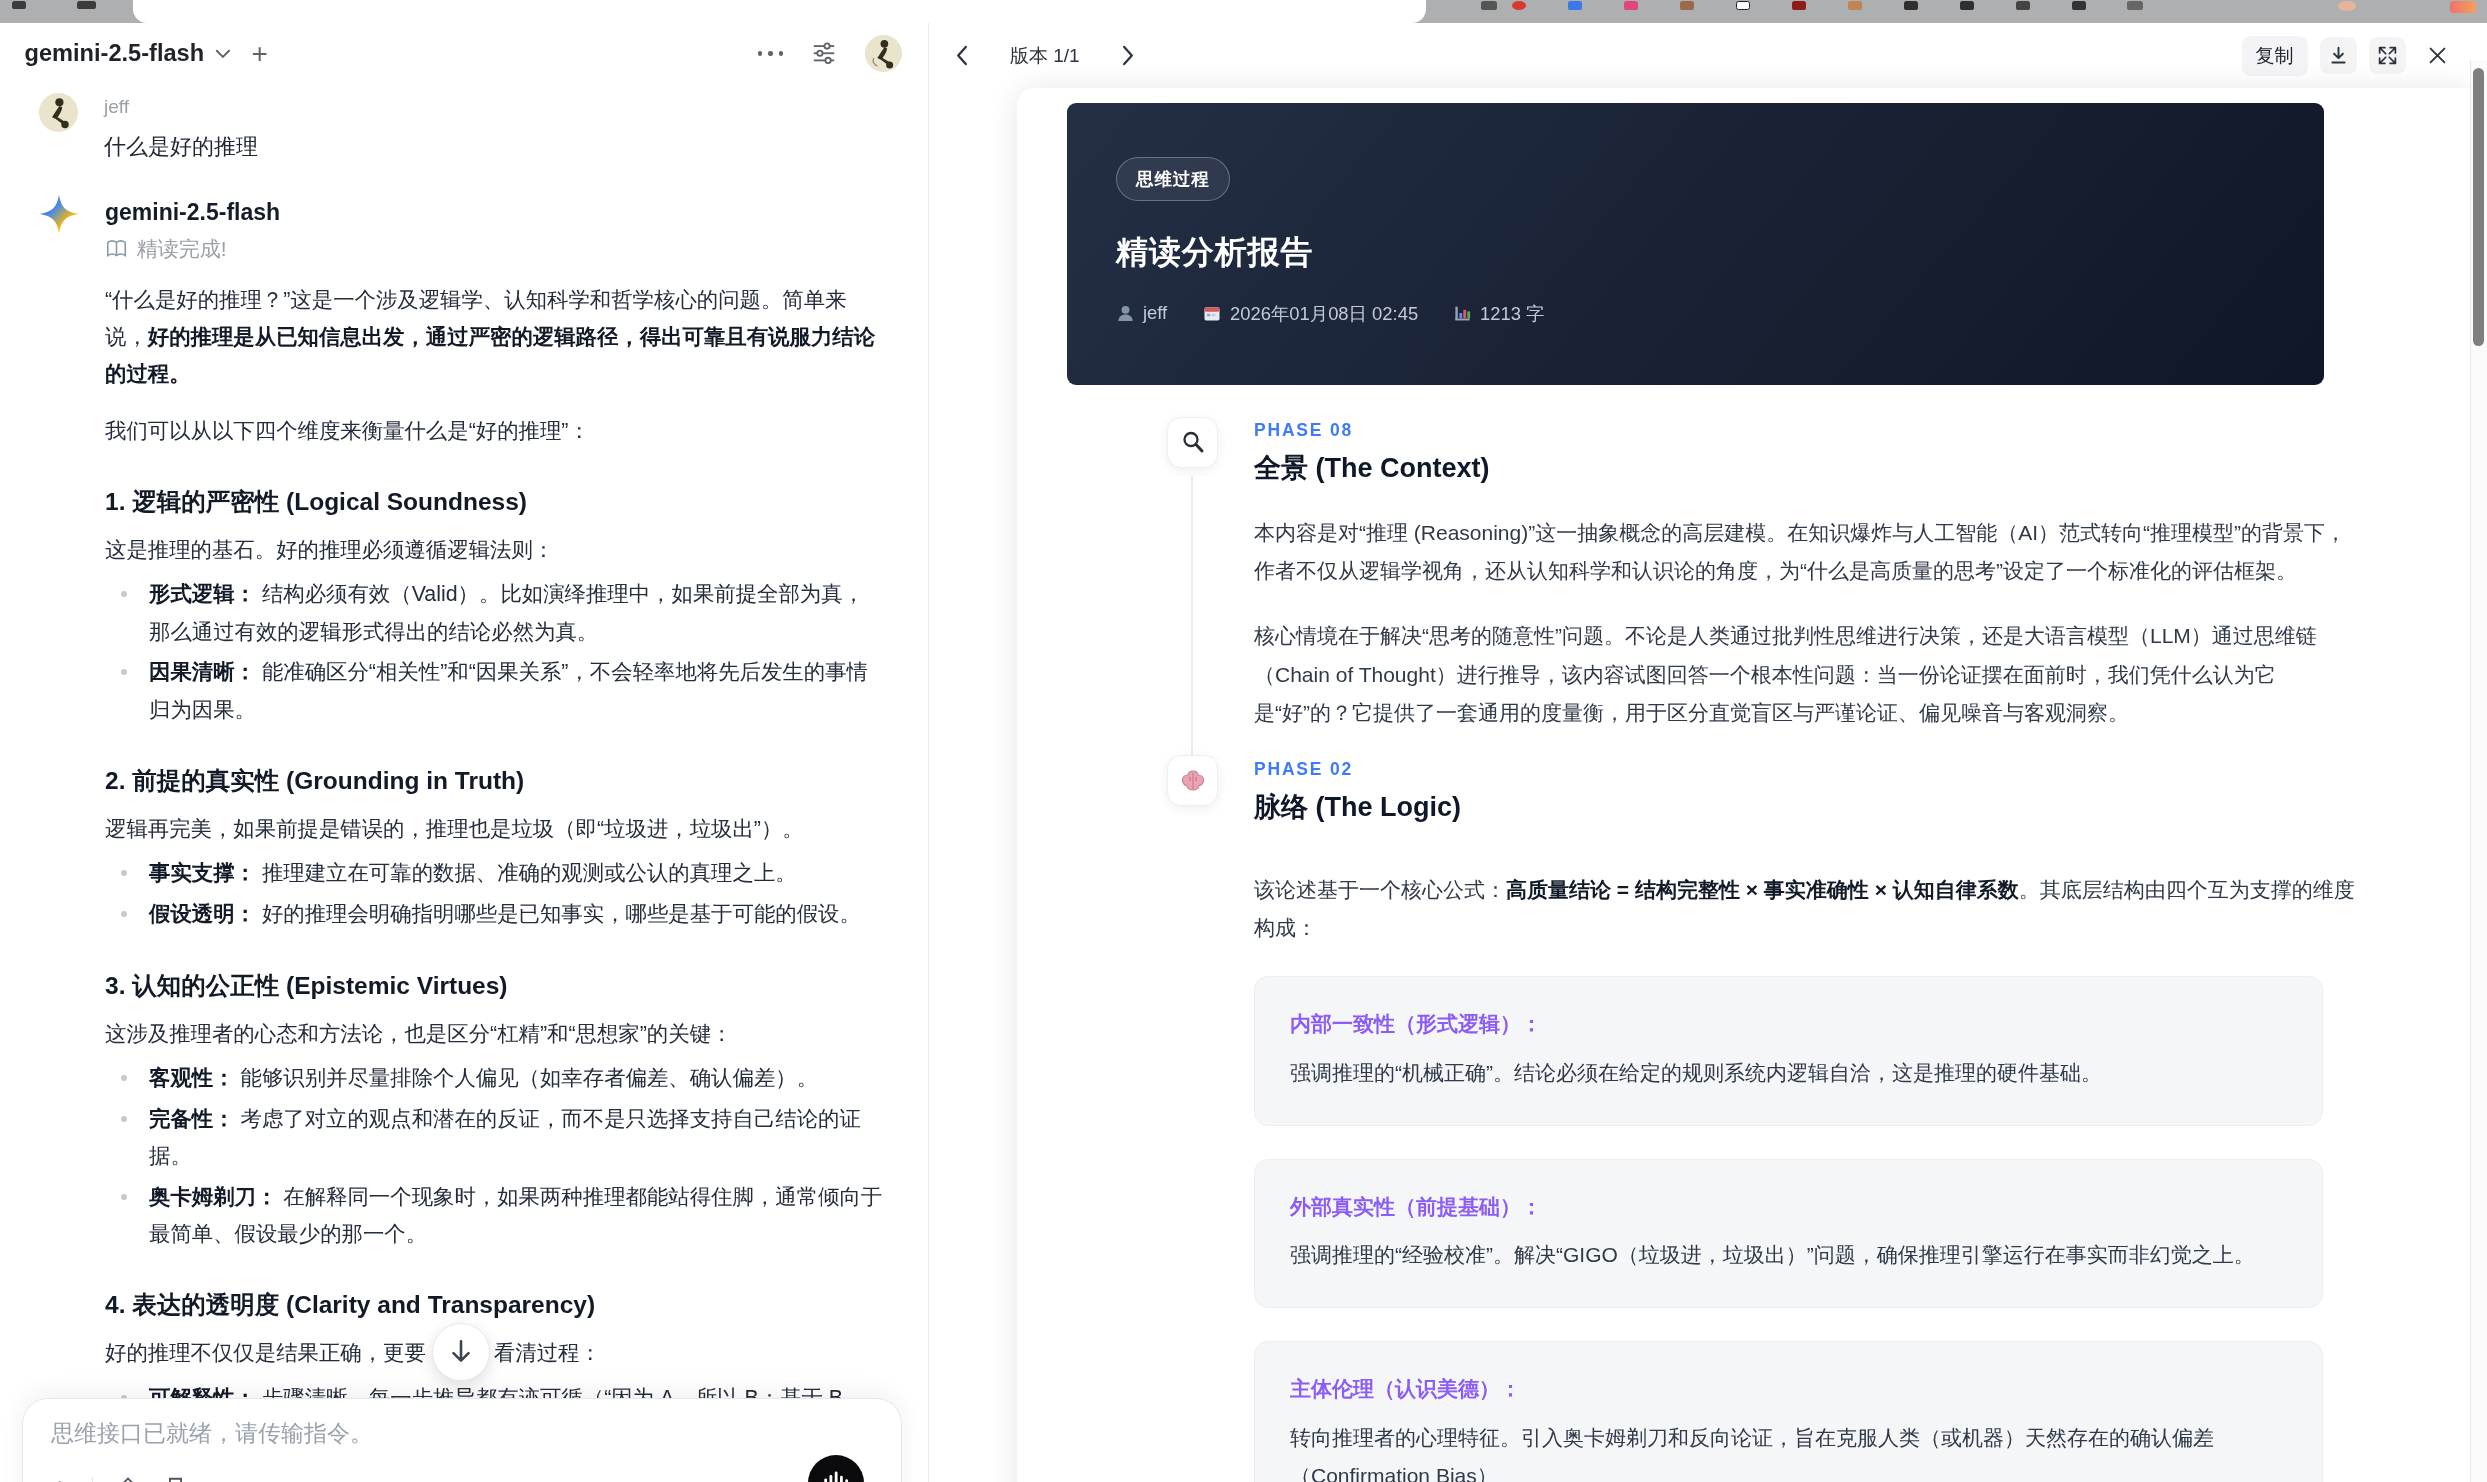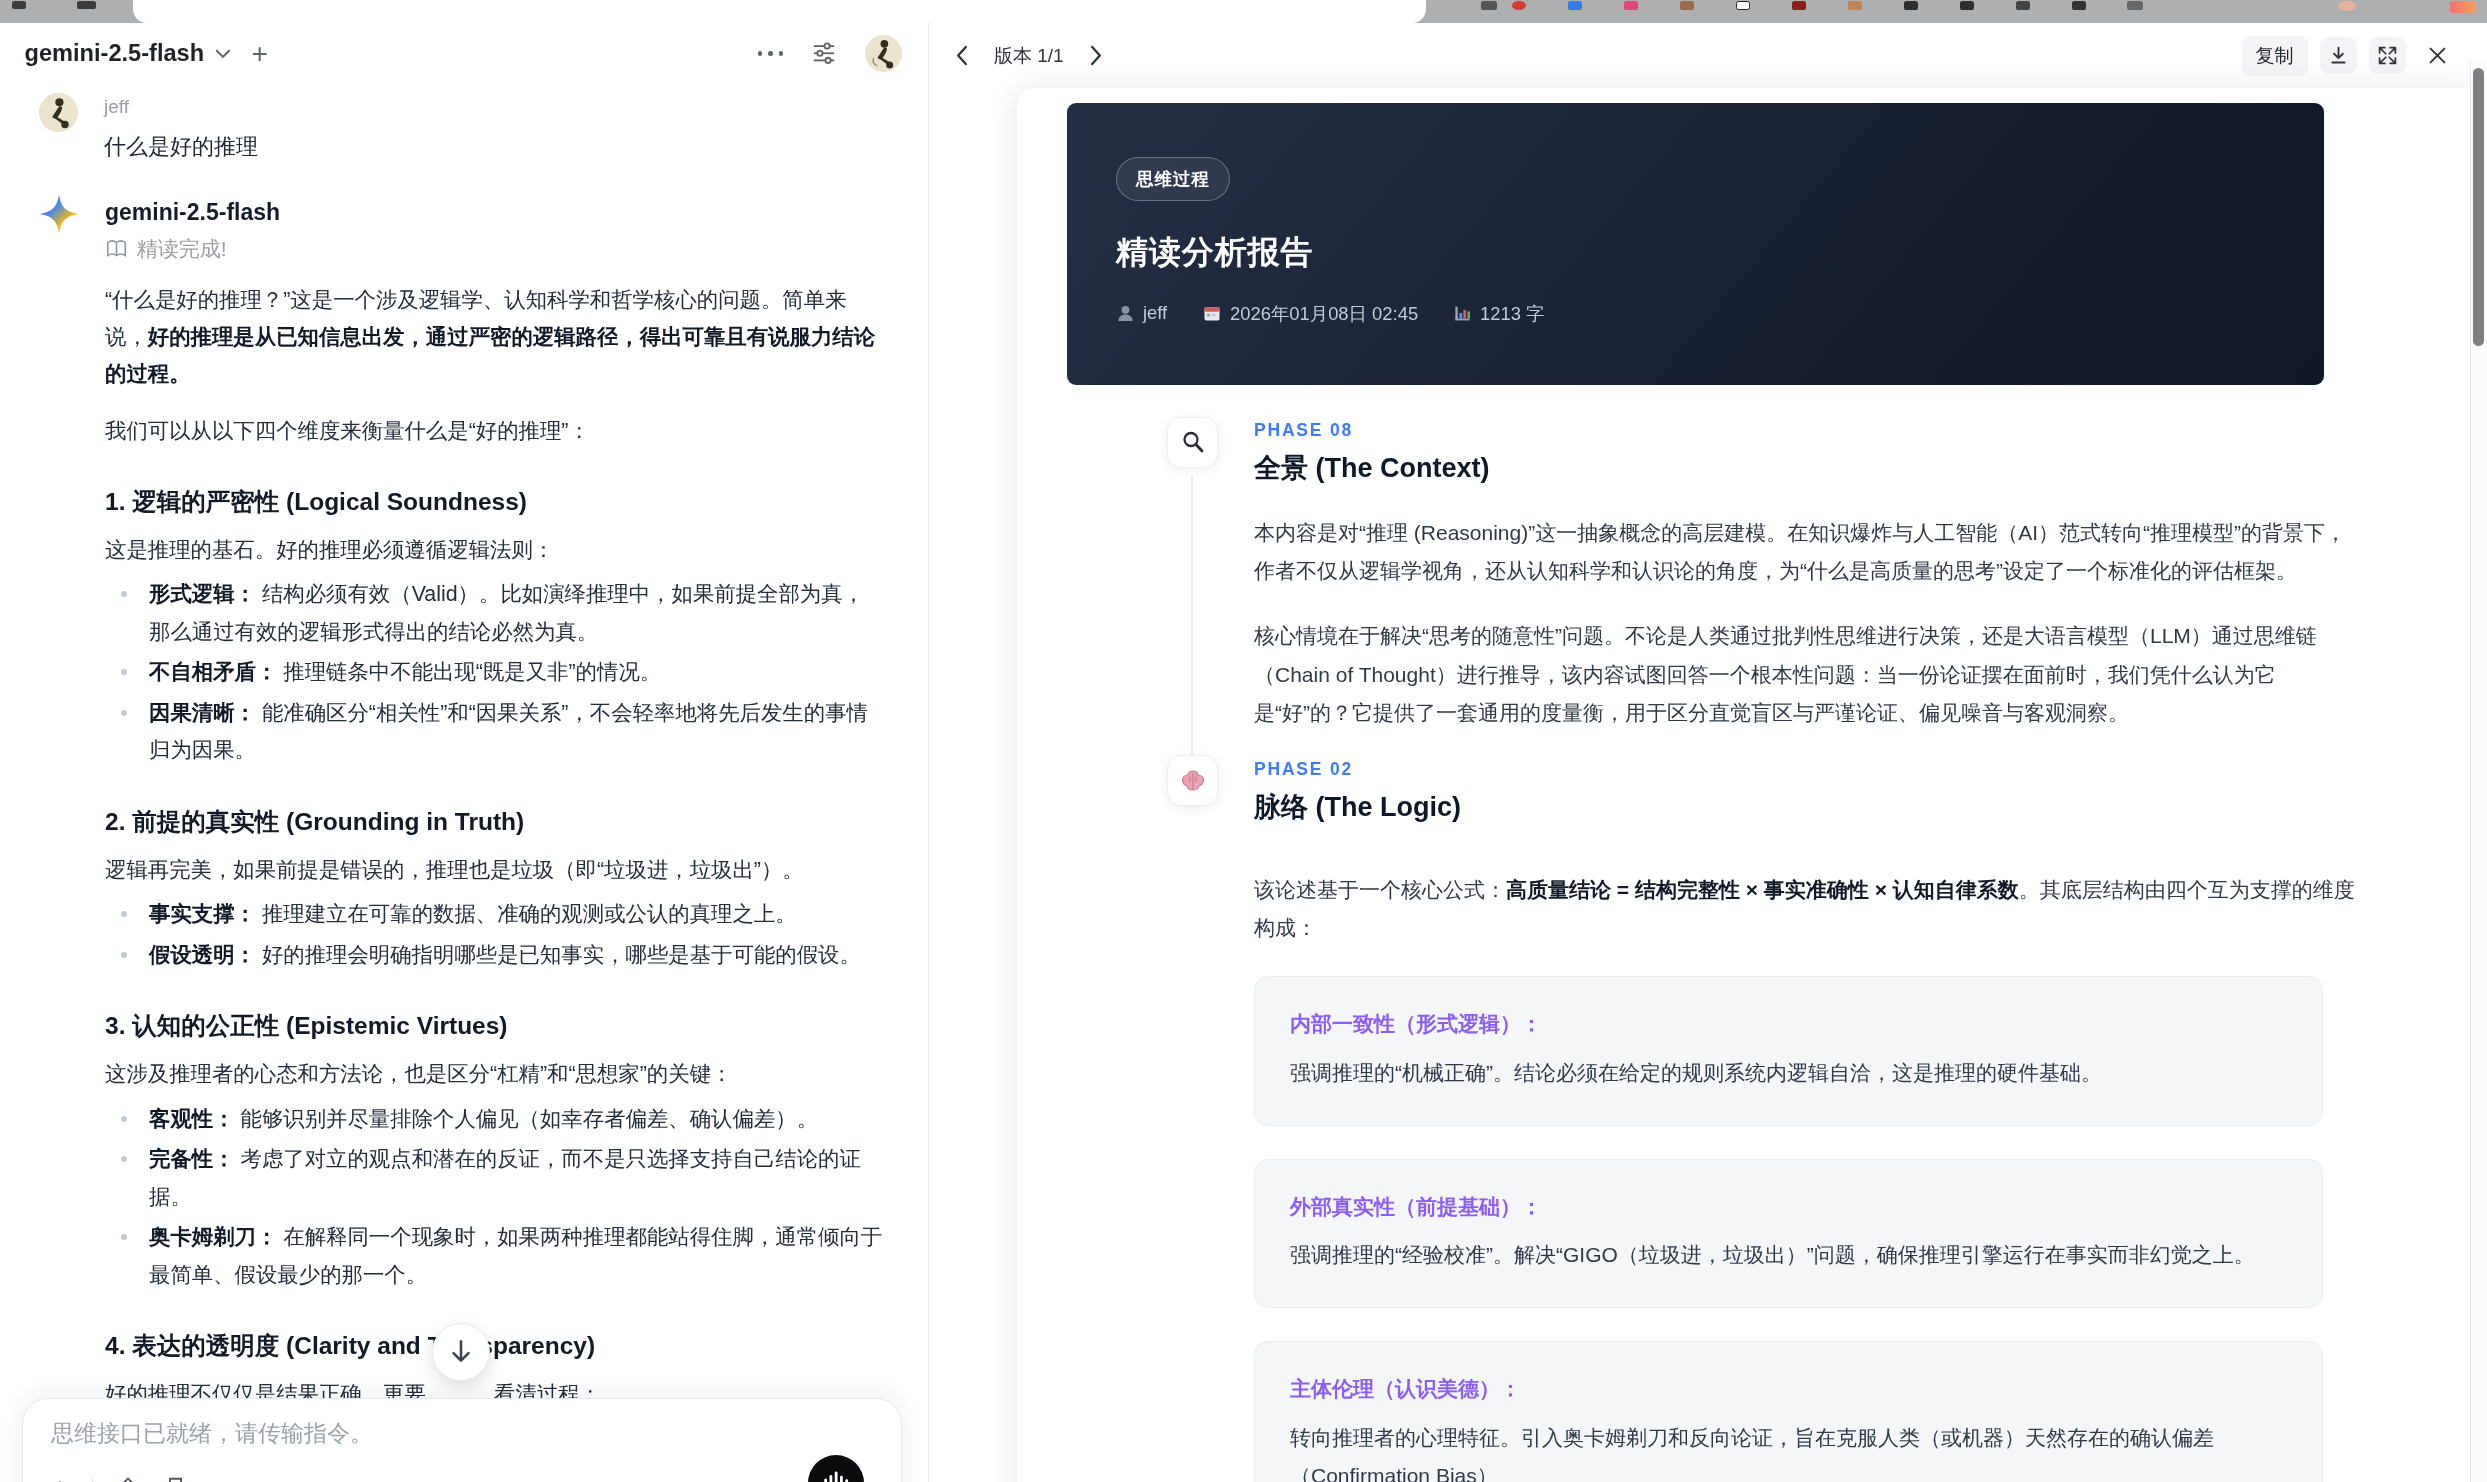--- a/index.html
+++ b/index.html
@@ -53,21 +53,21 @@
   .composer textarea::placeholder { color:#99a2ad; }
   .composer-tools { position:absolute; left:28px; top:75px; display:flex; align-items:center; gap:23px; }
   .tool-plus { font-size:30px; color:#4b5563; line-height:1; }
   .tool-sep { width:0.9px; height:24.5px; background:#e3e5e8; }
   .voice { position:absolute; right:37px; top:56px; width:56px; height:56px; border-radius:50%;
     display:flex; align-items:center; justify-content:center; }
 
   
   .artifact { position:absolute; left:929px; top:23px; right:0; bottom:0; background:#fff; }
   .a-toolbar { height:65px; display:flex; align-items:center; padding:0 31.5px 0 14px; }
-  .ver { display:flex; align-items:center; gap:14px; font-size:19px; color:#2e343d; }
+  .ver { display:flex; align-items:center; gap:30px; font-size:19px; color:#2e343d; }
   .iconbtn { width:37px; height:37px; border-radius:8.8px; background:#f4f4f6; display:flex; align-items:center; justify-content:center; cursor:pointer; }
   .iconbtn.plain { background:transparent; }
   .a-actions { margin-left:auto; display:flex; align-items:center; gap:12.3px; }
   .copy-btn { padding:7px 14px; background:#f4f4f6; border-radius:8.8px; font-size:19px; color:#1f252e; cursor:pointer; }
 
   .sheet { position:absolute; left:88px; top:65px; right:17.5px; bottom:-26px; background:#fff;
     border-radius:17.5px 0 0 0; box-shadow:0 1.8px 30px rgba(15,23,42,.10); }
   .sheet-inner { padding:15px 0 0 50px; }
 
   .hero { width:1257px; height:282px; border-radius:9px; padding:0 49px; position:relative;
@@ -206,21 +206,20 @@
           <span>精读完成!</span>
         </div>
 
         <p class="p"><span>“什么是好的推理？”这是一个涉及逻辑学、认知科学和哲学核心的问题。简单来说，</span><span class="bseg">好的推理是从已知信息出发，通过严密的逻辑路径，得出可靠且有说服力结论的过程。</span></p>
         <p class="p">我们可以从以下四个维度来衡量什么是“好的推理”：</p>
 
         <h3 class="sec">1. 逻辑的严密性 (Logical Soundness)</h3>
         <p class="p sec-desc">这是推理的基石。好的推理必须遵循逻辑法则：</p>
         <ul class="bl">
           <li class="li"><span class="bseg">形式逻辑：</span><span> 结构必须有效（Valid）。比如演绎推理中，如果前提全部为真，那么通过有效的逻辑形式得出的结论必然为真。</span></li>
-          <li class="li"><span class="bseg">不自相矛盾：</span><span> 推理链条中不能出现“既是又非”的情况。</span></li>
           <li class="li"><span class="bseg">因果清晰：</span><span> 能准确区分“相关性”和“因果关系”，不会轻率地将先后发生的事情归为因果。</span></li>
         </ul>
 
         <h3 class="sec">2. 前提的真实性 (Grounding in Truth)</h3>
         <p class="p sec-desc">逻辑再完美，如果前提是错误的，推理也是垃圾（即“垃圾进，垃圾出”）。</p>
         <ul class="bl">
           <li class="li"><span class="bseg">事实支撑：</span><span> 推理建立在可靠的数据、准确的观测或公认的真理之上。</span></li>
           <li class="li"><span class="bseg">假设透明：</span><span> 好的推理会明确指明哪些是已知事实，哪些是基于可能的假设。</span></li>
         </ul>
 

